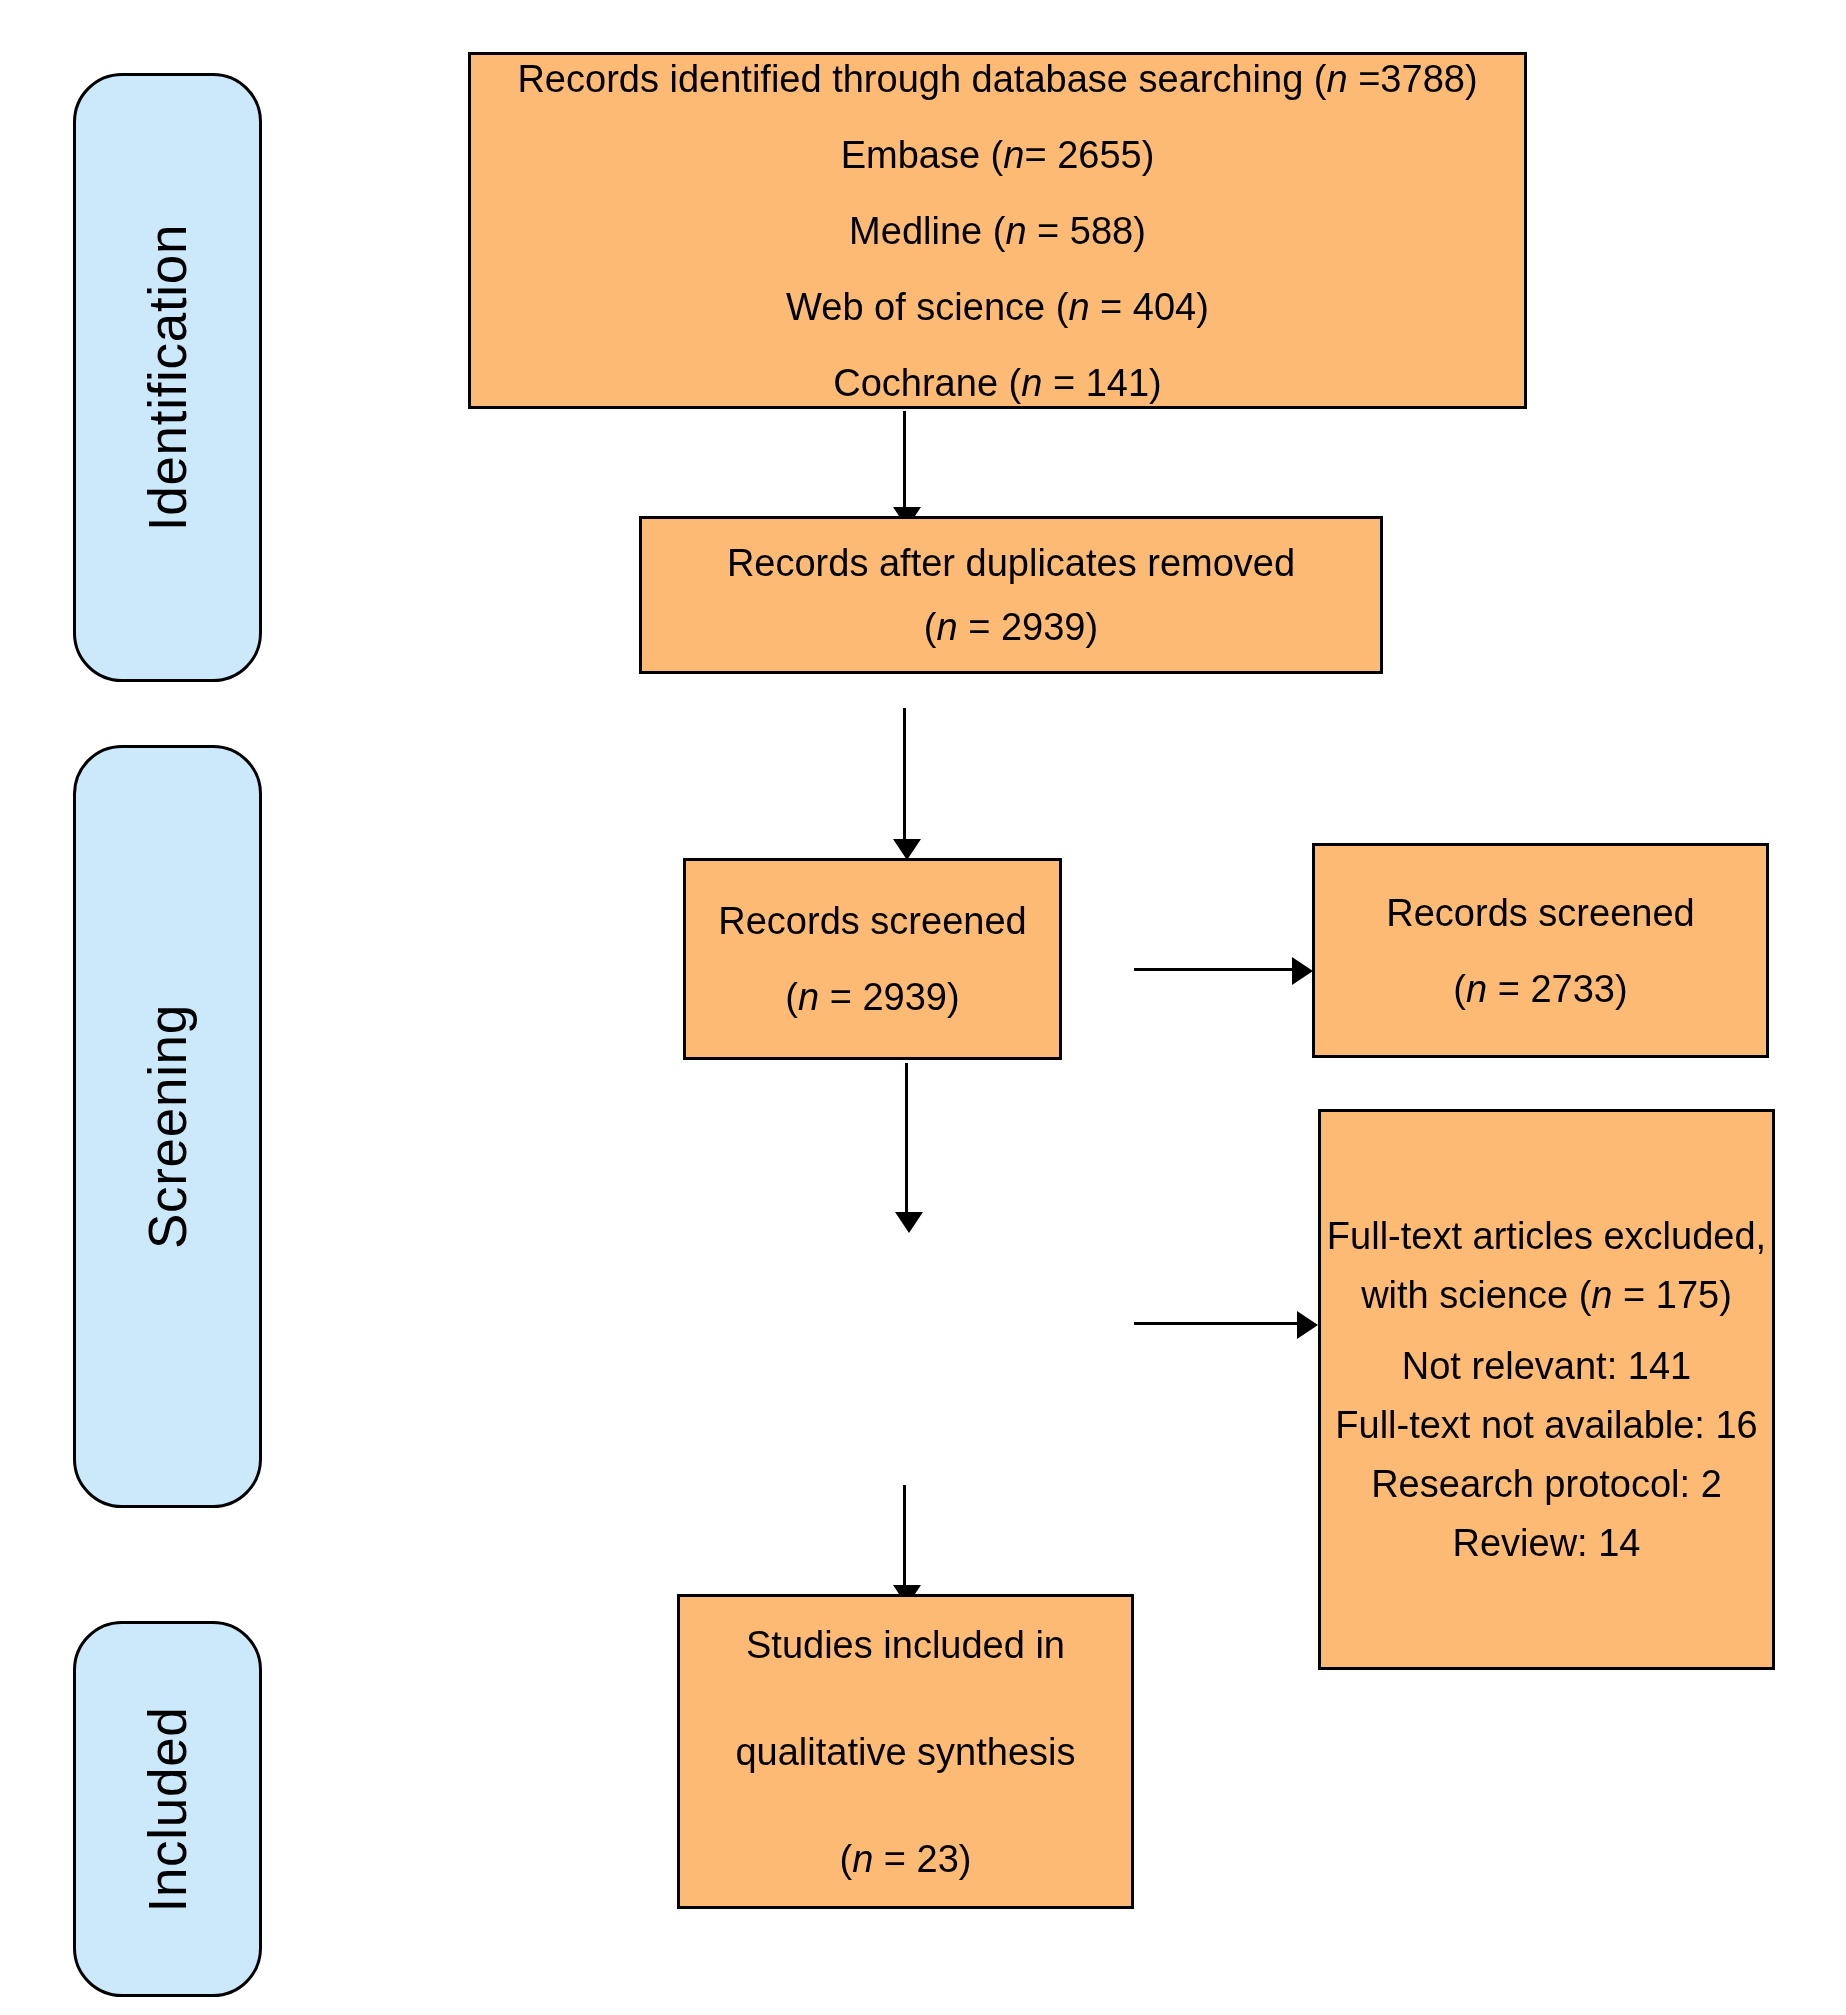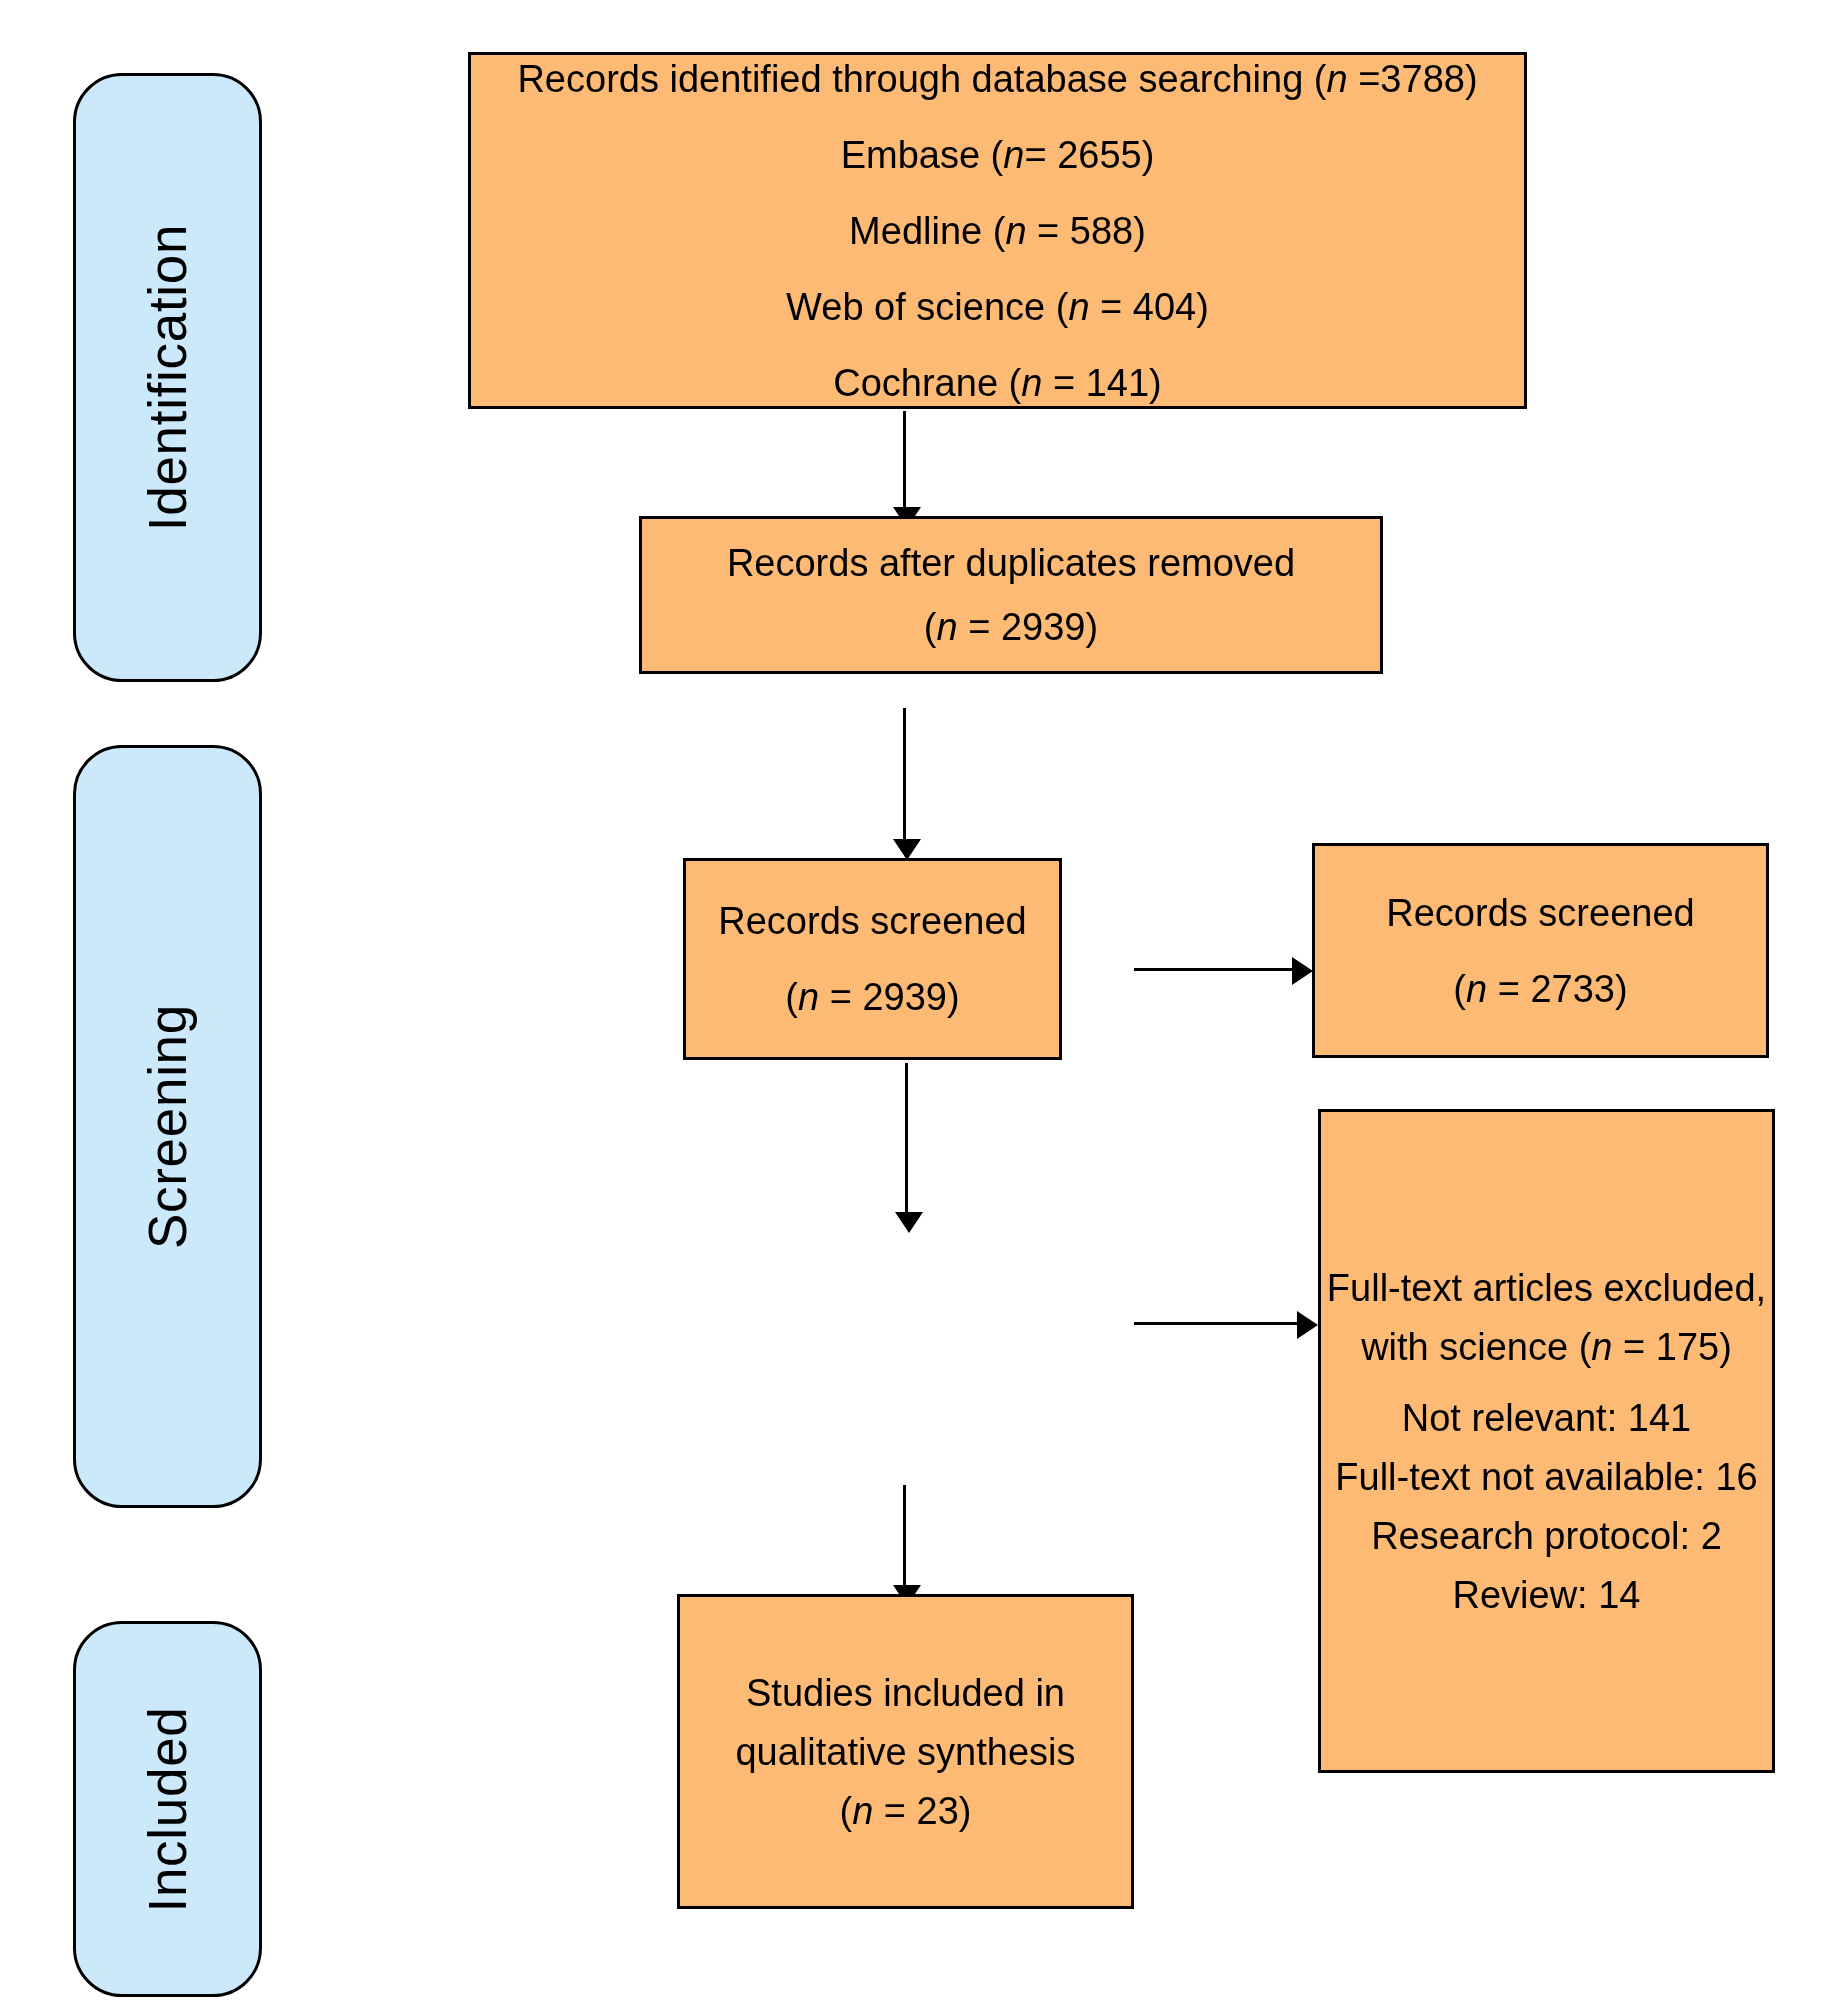--- a/index.html
+++ b/index.html
@@ -168,41 +168,41 @@
 
   <div class="arrow-h" style="left:1134px; top:968px; width:159px;">
     <span class="head"></span>
   </div>
 
   <div class="arrow-v" style="left:905px; top:1063px; height:152px;">
     <span class="head"></span>
   </div>
 
 
-  <div class="flow-box gap-sm" style="left:1318px; top:1109px; width:457px; height:664px;">
+  <div class="flow-box gap-sm" style="left:1318px; top:1109px; width:457px; height:561px;">
     <div class="line">Full-text articles excluded,</div>
     <div class="line">
       <span>with science (</span><em class="n">n</em><span> = 175)</span>
     </div>
     <div class="spacer"></div>
     <div class="line">Not relevant: 141</div>
     <div class="line">Full-text not available: 16</div>
     <div class="line">Research protocol: 2</div>
     <div class="line">Review: 14</div>
   </div>
 
   <div class="arrow-h" style="left:1134px; top:1322px; width:164px;">
     <span class="head"></span>
   </div>
 
   <div class="arrow-v" style="left:903px; top:1485px; height:103px;">
     <span class="head"></span>
   </div>
 
-  <div class="flow-box gap-sm" style="left:677px; top:1594px; width:457px; height:315px;">
+  <div class="flow-box gap-sm" style="left:677px; top:1594px; width:457px; height:315px;gap:48px;">
     <div class="line">Studies included in</div>
     <div class="line">qualitative synthesis</div>
     <div class="line">
       <span>(</span><em class="n">n</em><span> = 23)</span>
     </div>
   </div>
 
 </div>
 
 

